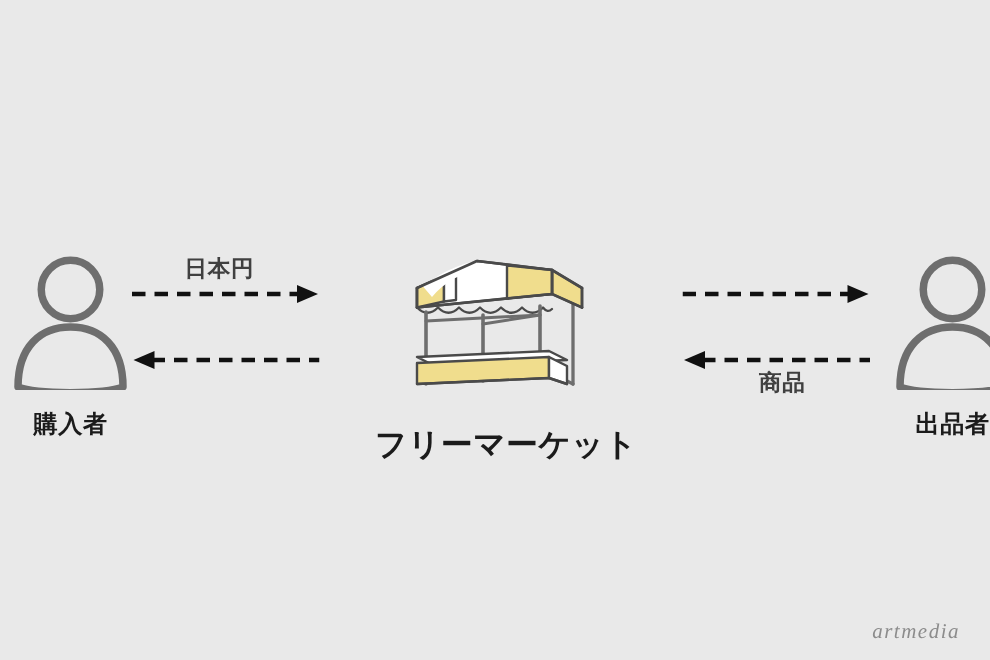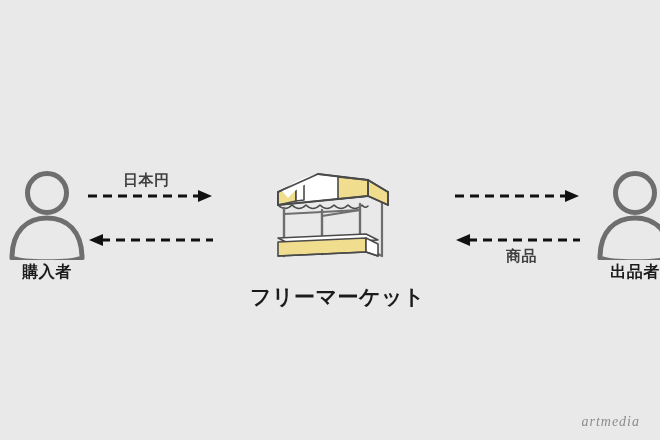--- a/index.html
+++ b/index.html
@@ -36,21 +36,21 @@
     width: 90px;
     height: 92px;
     display: block;
   }
   .actor-label {
     font-size: 16px;
     font-weight: bold;
     color: #1b1b1b;
     letter-spacing: 0.5px;
     line-height: 1;
-    margin-top: 4px;
+    margin-top: 16px;
     white-space: nowrap;
   }
 
   
   .hub {
     position: absolute;
     left: 235px;
     top: 158px;
     width: 190px;
     text-align: center;

